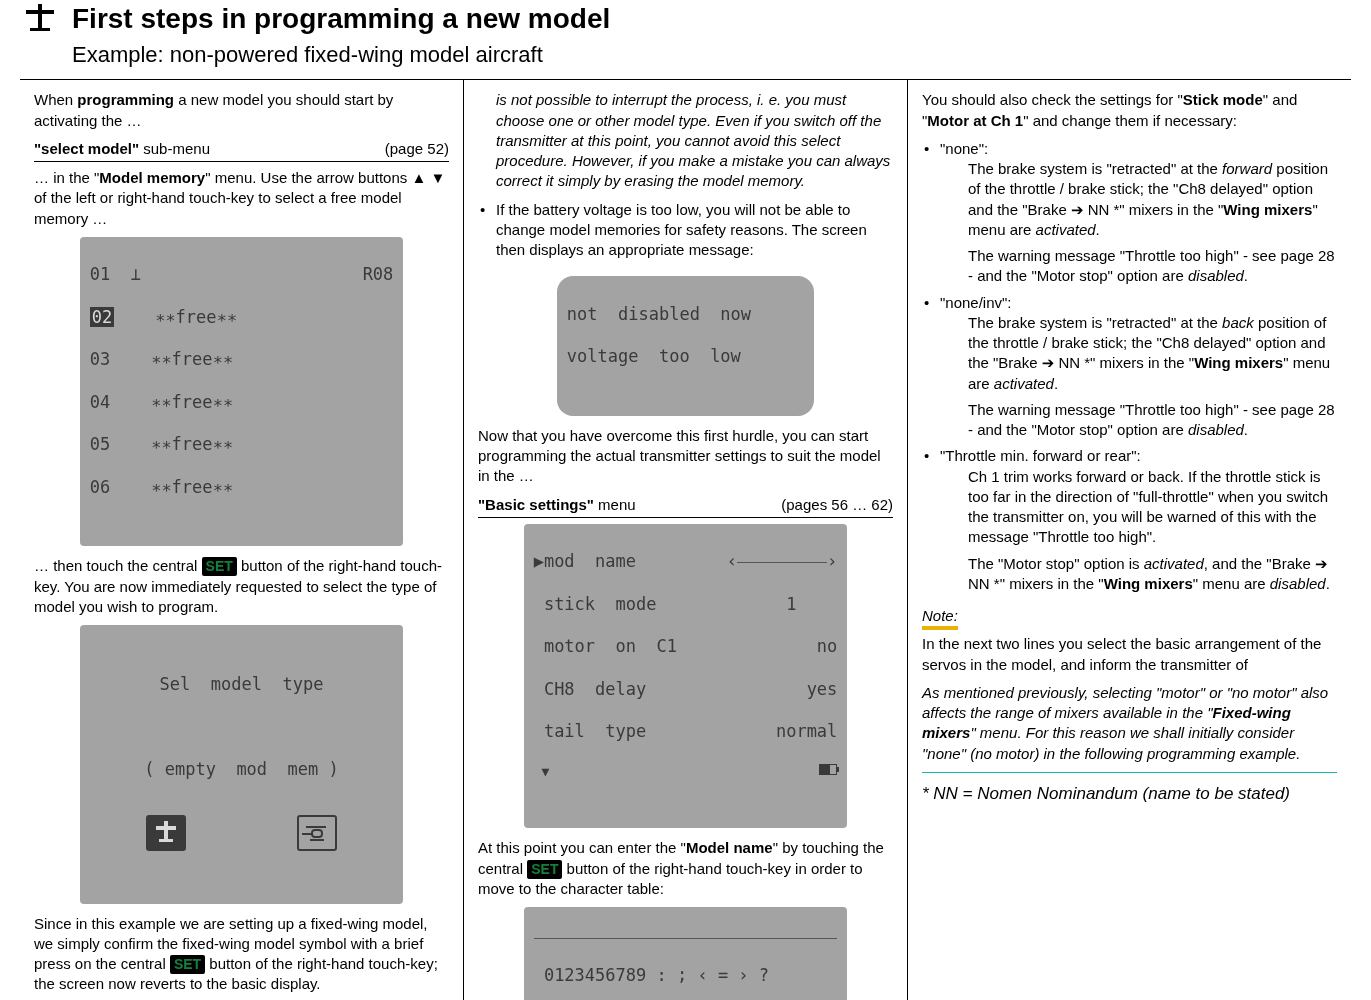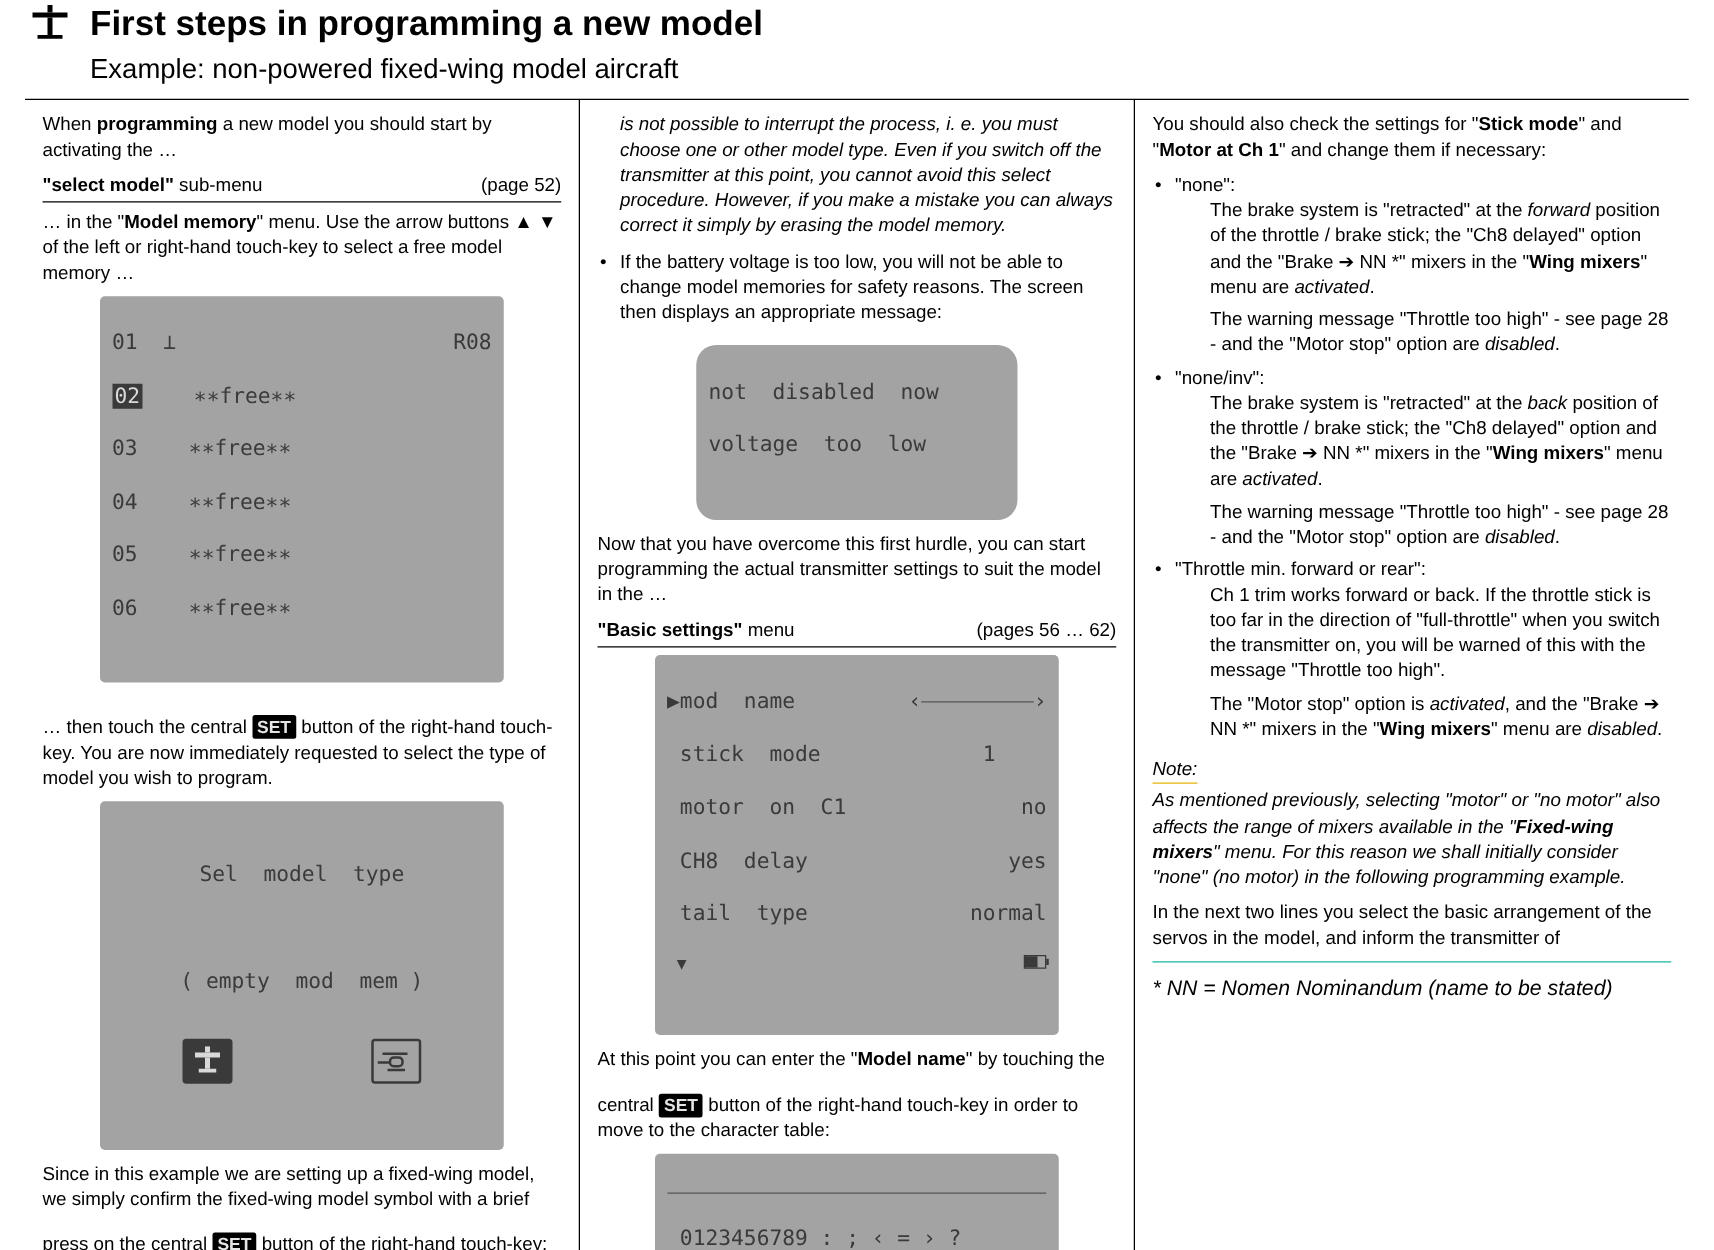--- a/index.html
+++ b/index.html
@@ -102,29 +102,28 @@
   .icon-box svg { display:block; }
   .icon-heli {
     width: 40px; height:36px;
     border: 2px solid #3a3a3a;
     border-radius: 3px;
     display:flex; align-items:center; justify-content:center;
   }
   .set-btn {
     display: inline-block;
     background: #000;
-    color: #e5e5e5;
+    color: #15803d;
     padding: 0 4px;
     font-weight: bold;
     font-size: 14px;
     border-radius: 2px;
-    margin-top: 16px;
   }
   .notes-head {
-    border-bottom: 1px solid #eab308;
+    border-bottom: 4px solid #eab308;
     display: inline-block;
     font-style: italic;
     margin: 6px 0 2px 0;
   }
   ul.notes {
     list-style: none;
     padding: 0;
     margin: 2px 0;
   }
   ul.notes li {
@@ -330,23 +329,23 @@
         <li>
           <span>"Throttle min. forward or rear":</span>
           <div class="sub">Ch 1 trim works forward or back. If the throttle stick is too far in the direction of "full-throttle" when you switch the transmitter on, you will be warned of this with the message "Throttle too high".</div>
           <div class="sub">
             <span>The "Motor stop" option is </span><i>activated</i><span>, and the "Brake ➔ NN *" mixers in the "</span><b>Wing mixers</b><span>" menu are </span><i>disabled</i><span>.</span>
           </div>
         </li>
       </ul>
 
       <div class="notes-head">Note:</div>
+      <p>In the next two lines you select the basic arrangement of the servos in the model, and inform the transmitter of</p>
+
       <p style="font-style:italic;">
         <span>As mentioned previously, selecting "motor" or "no motor" also affects the range of mixers available in the "</span><b>Fixed-wing mixers</b><span>" menu. For this reason we shall initially consider "none" (no motor) in the following programming example.</span>
       </p>
-
-      <p>In the next two lines you select the basic arrangement of the servos in the model, and inform the transmitter of</p>
 
       <div class="footnote">*    NN = Nomen Nominandum (name to be stated)</div>
     </div>
   </div>
 
 </div>
 
 </body></html>

